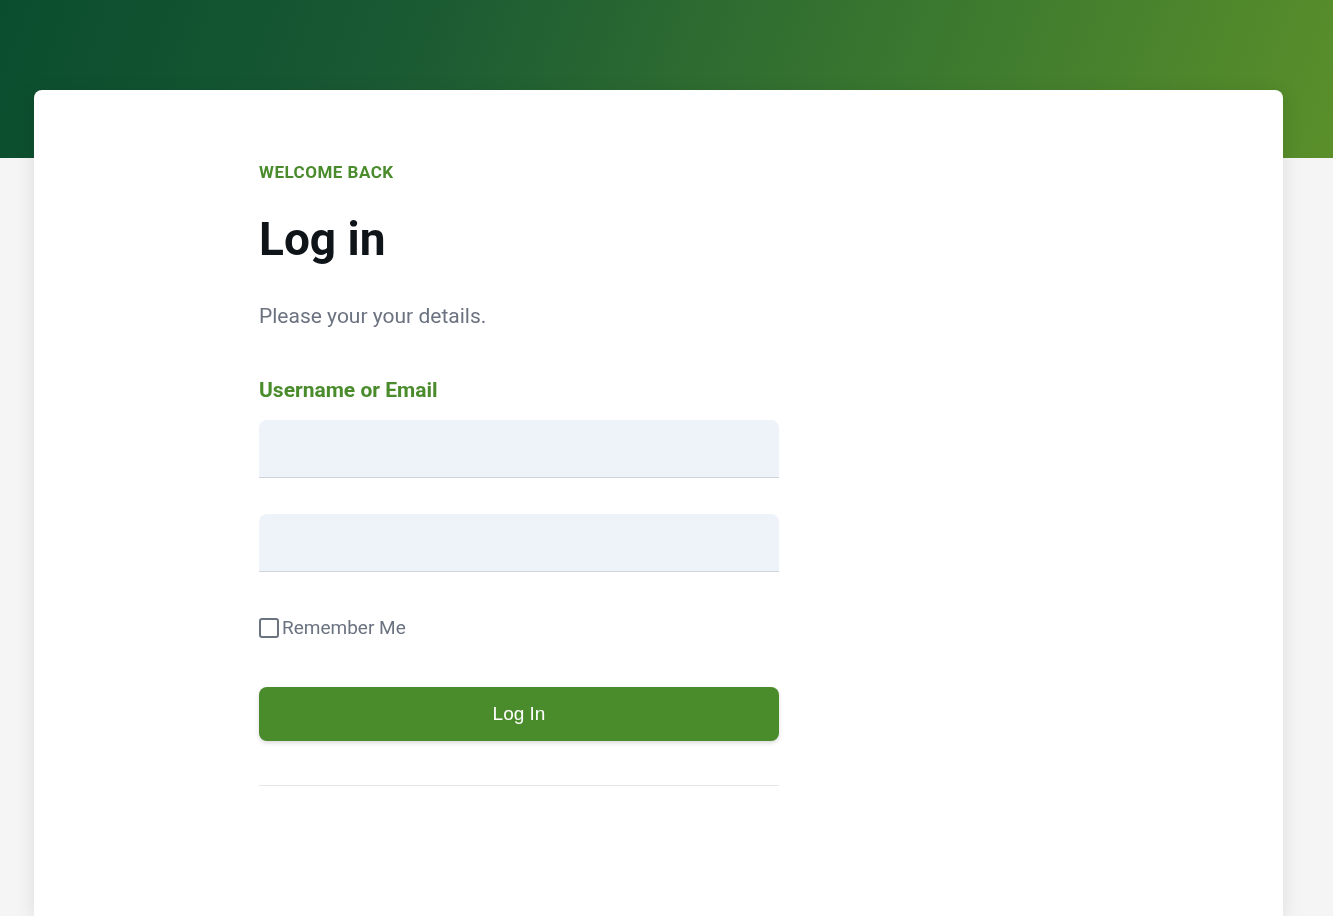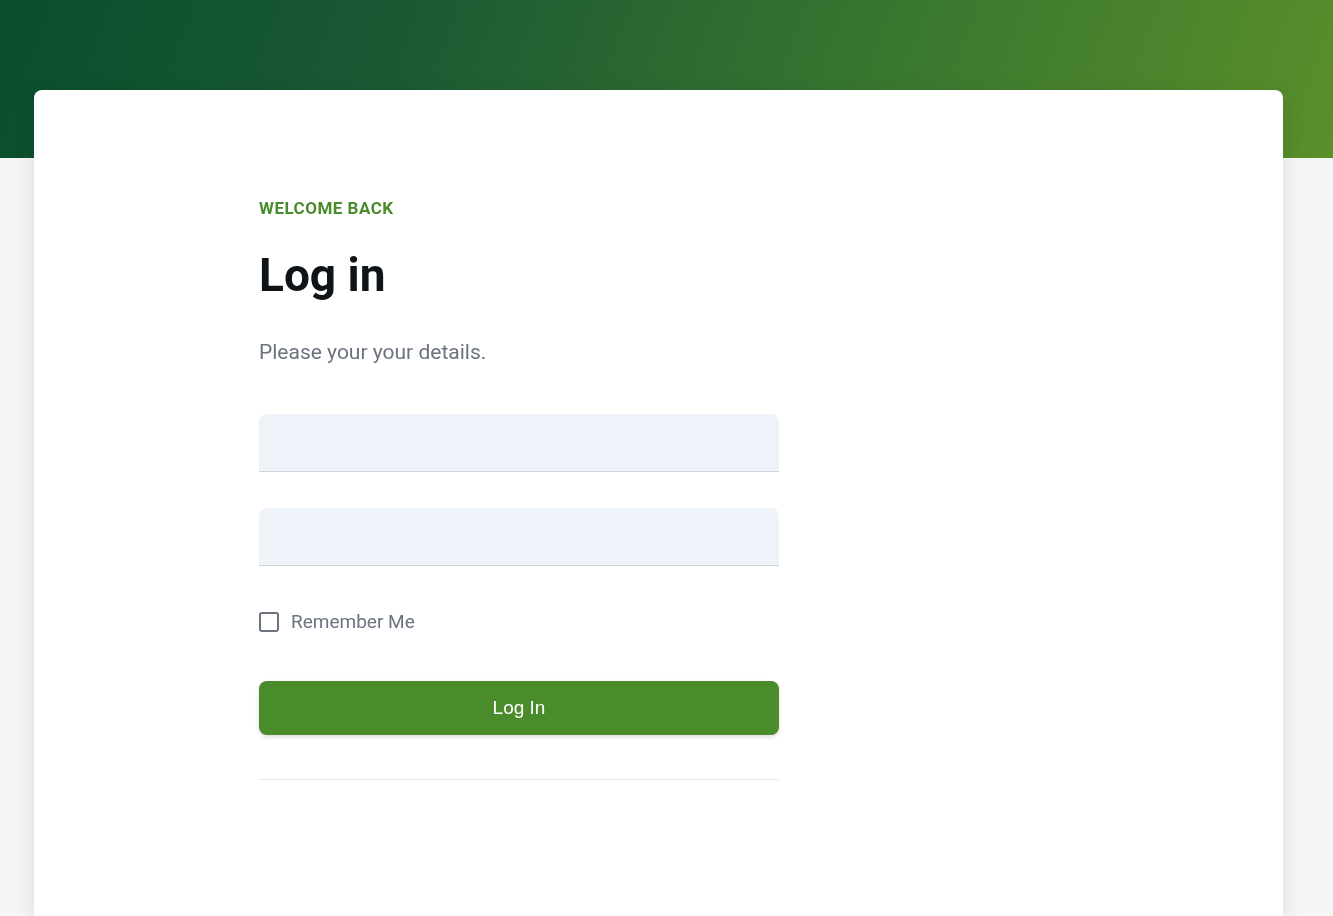--- a/index.html
+++ b/index.html
@@ -28,21 +28,21 @@
 
     .card {
       position: absolute;
       top: 90px;
       left: 34px;
       right: 50px;
       bottom: 0;
       background: #ffffff;
       border-radius: 8px 8px 0 0;
       box-shadow: 0 4px 20px rgba(0, 0, 0, 0.1);
-      padding: 108px 0 0 0;
+      padding: 72px 0 0 0;
     }
 
     .form-container {
       max-width: 520px;
       margin-left: 225px;
     }
 
     .eyebrow {
       color: #4a8b2c;
       font-size: 17px;
@@ -84,21 +84,21 @@
       padding: 0 20px;
       font-size: 18px;
       color: #111827;
       outline: none;
       margin-bottom: 36px;
     }
 
     .checkbox-row {
       display: flex;
       align-items: center;
-      gap: 12px;
+      gap: 3px;
       margin-bottom: 48px;
       margin-top: 8px;
     }
 
     .checkbox {
       width: 20px;
       height: 20px;
       border: 2px solid #6b7280;
       border-radius: 3px;
       background: #fff;
@@ -155,20 +155,21 @@
 
 <div class="card">
   <div class="form-container">
     
     <div class="eyebrow">WELCOME BACK</div>
     
     <h1 class="title">Log in</h1>
     
     <p class="subtitle">Please your your details.</p>
     
+    <label class="field-label">Username or Email</label>
     <input type="text" class="text-input" value="" style="">
     
     <input type="password" class="text-input" value="" style="">
     
     <div class="checkbox-row">
       <input type="checkbox" class="checkbox" id="remember" style="">
       <label for="remember" class="checkbox-label">Remember Me</label>
     </div>
     
     <button class="submit-button">Log In</button>

